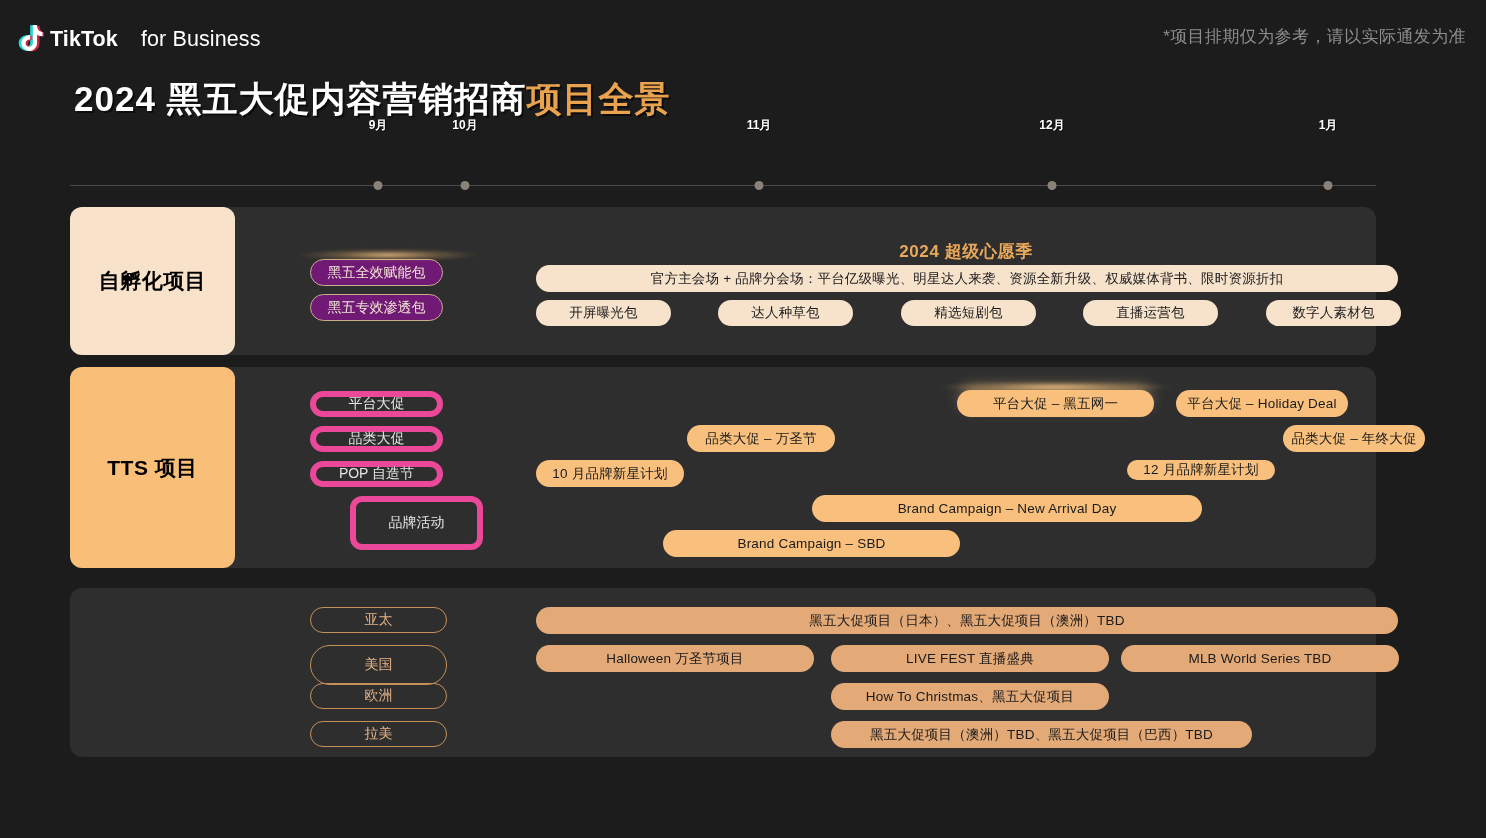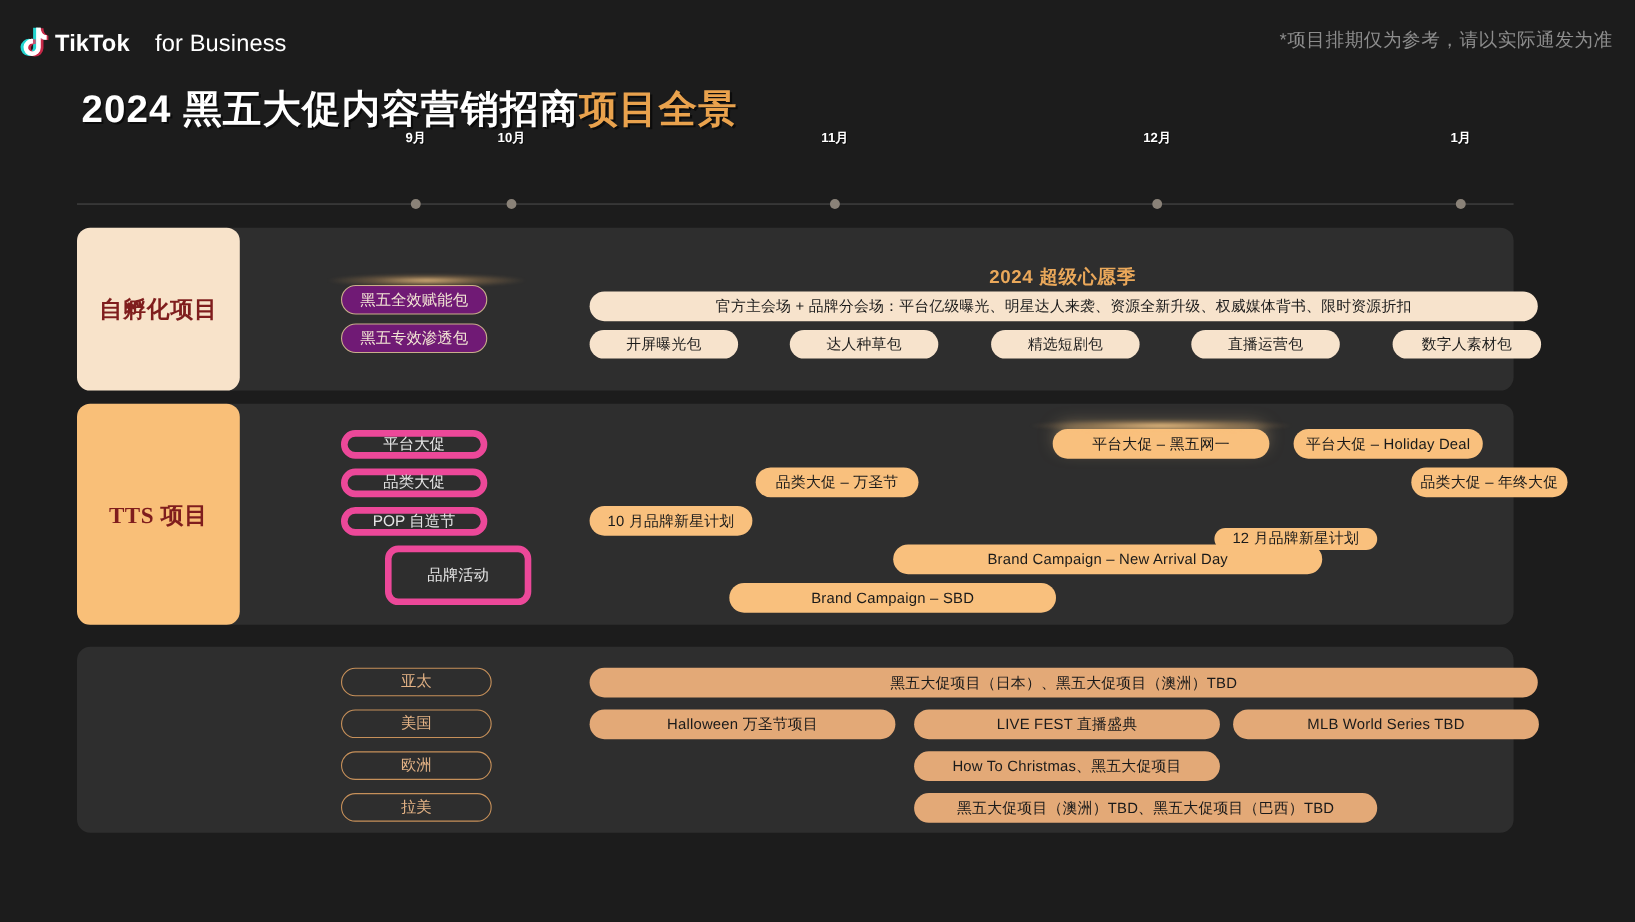--- a/index.html
+++ b/index.html
@@ -44,25 +44,24 @@
     width: 9px; height: 9px; border-radius: 50%; background: #8a8278;
   }
 
   
   .row { position: absolute; left: 70px; width: 1306px; }
   .row-bg {
     position: absolute; left: 0; top: 0; width: 100%; height: 100%;
     background: #2e2e2e; border-radius: 12px;
   }
   .row-card {
-    position: absolute; left: 0; top: 0; width: 148px; height: 100%;
+    position: absolute; left: 0; top: 0; width: 165px; height: 100%;
     border-radius: 12px; display: flex; align-items: center; justify-content: center;
-    font-size: 21px; font-weight: 700; color: #7f1d1d; letter-spacing: .5px;
+    font-size: 21px; font-weight: 700; color: #000000; letter-spacing: .5px;
     z-index: 3;
-    font-family: Liberation Serif, serif;
   }
   .row-body { position: absolute; left: 148px; top: 0; right: 0; height: 100%; }
   .legend-pill {
     position: absolute; display: flex; align-items: center; justify-content: center;
     border-radius: 999px; font-size: 14px; white-space: nowrap;
   }
   .legend-pill.dark {
     background: #701a75; border: 1px solid #c9ae8b; color: #f2e5d4;
   }
   .legend-pill.outline-orange {
@@ -164,30 +163,30 @@
           <div class="legend-pill outline-orange" style="left: 92px; top: 24px; width: 133px; height: 26px;">平台大促</div>
           <div class="legend-pill outline-orange" style="left: 92px; top: 59px; width: 133px; height: 26px;">品类大促</div>
           <div class="legend-pill outline-orange" style="left: 92px; top: 94px; width: 133px; height: 26px;">POP 自造节</div>
           <div class="legend-pill outline-orange tall" style="left: 92px; top: 129px; width: 133px; height: 54px;">品牌活动</div>
           <div class="bar orange glow" style="left: 739px; top: 23px; width: 197px; height: 27px;">平台大促 – 黑五网一</div>
           <div class="glow-streak" style="left: 719px; top: 14px; width: 237px;"></div>
           <div class="bar orange" style="left: 958px; top: 23px; width: 172px; height: 27px;">平台大促 – Holiday Deal</div>
           <div class="bar orange" style="left: 469px; top: 58px; width: 148px; height: 27px;">品类大促 – 万圣节</div>
           <div class="bar orange" style="left: 1065px; top: 58px; width: 142px; height: 27px;">品类大促 – 年终大促</div>
           <div class="bar orange" style="left: 318px; top: 93px; width: 148px; height: 27px;">10 月品牌新星计划</div>
-          <div class="bar orange" style="left: 886px; top: 93px; width: 148px; height: 20px; margin-top: 20px;">12 月品牌新星计划</div>
+          <div class="bar orange" style="left: 909px; top: 93px; width: 148px; height: 20px;">12 月品牌新星计划</div>
           <div class="bar orange" style="left: 594px; top: 128px; width: 390px; height: 27px;">Brand Campaign – New Arrival Day</div>
           <div class="bar orange" style="left: 445px; top: 163px; width: 297px; height: 27px;">Brand Campaign – SBD</div>
         </div>
       </div>
       <div class="row" style="top: 588px; height: 169px;">
         <div class="row-bg"></div>
         <div class="row-body">
           <div class="legend-pill outline-tan" style="left: 92px; top: 19px; width: 137px; height: 26px;">亚太</div>
-          <div class="legend-pill outline-tan" style="left: 92px; top: 57px; width: 137px; height: 26px;">美国</div>
+          <div class="legend-pill outline-tan" style="left: 92px; top: 57px; width: 137px; height: 40px;">美国</div>
           <div class="legend-pill outline-tan" style="left: 92px; top: 95px; width: 137px; height: 26px;">欧洲</div>
           <div class="legend-pill outline-tan" style="left: 92px; top: 133px; width: 137px; height: 26px;">拉美</div>
           <div class="bar tan" style="left: 318px; top: 19px; width: 862px; height: 27px;">黑五大促项目（日本）、黑五大促项目（澳洲）TBD</div>
           <div class="bar tan" style="left: 318px; top: 57px; width: 278px; height: 27px;">Halloween 万圣节项目</div>
           <div class="bar tan" style="left: 613px; top: 57px; width: 278px; height: 27px;">LIVE FEST 直播盛典</div>
           <div class="bar tan" style="left: 903px; top: 57px; width: 278px; height: 27px;">MLB World Series TBD</div>
           <div class="bar tan" style="left: 613px; top: 95px; width: 278px; height: 27px;">How To Christmas、黑五大促项目</div>
           <div class="bar tan" style="left: 613px; top: 133px; width: 421px; height: 27px;">黑五大促项目（澳洲）TBD、黑五大促项目（巴西）TBD</div>
         </div>
       </div>

